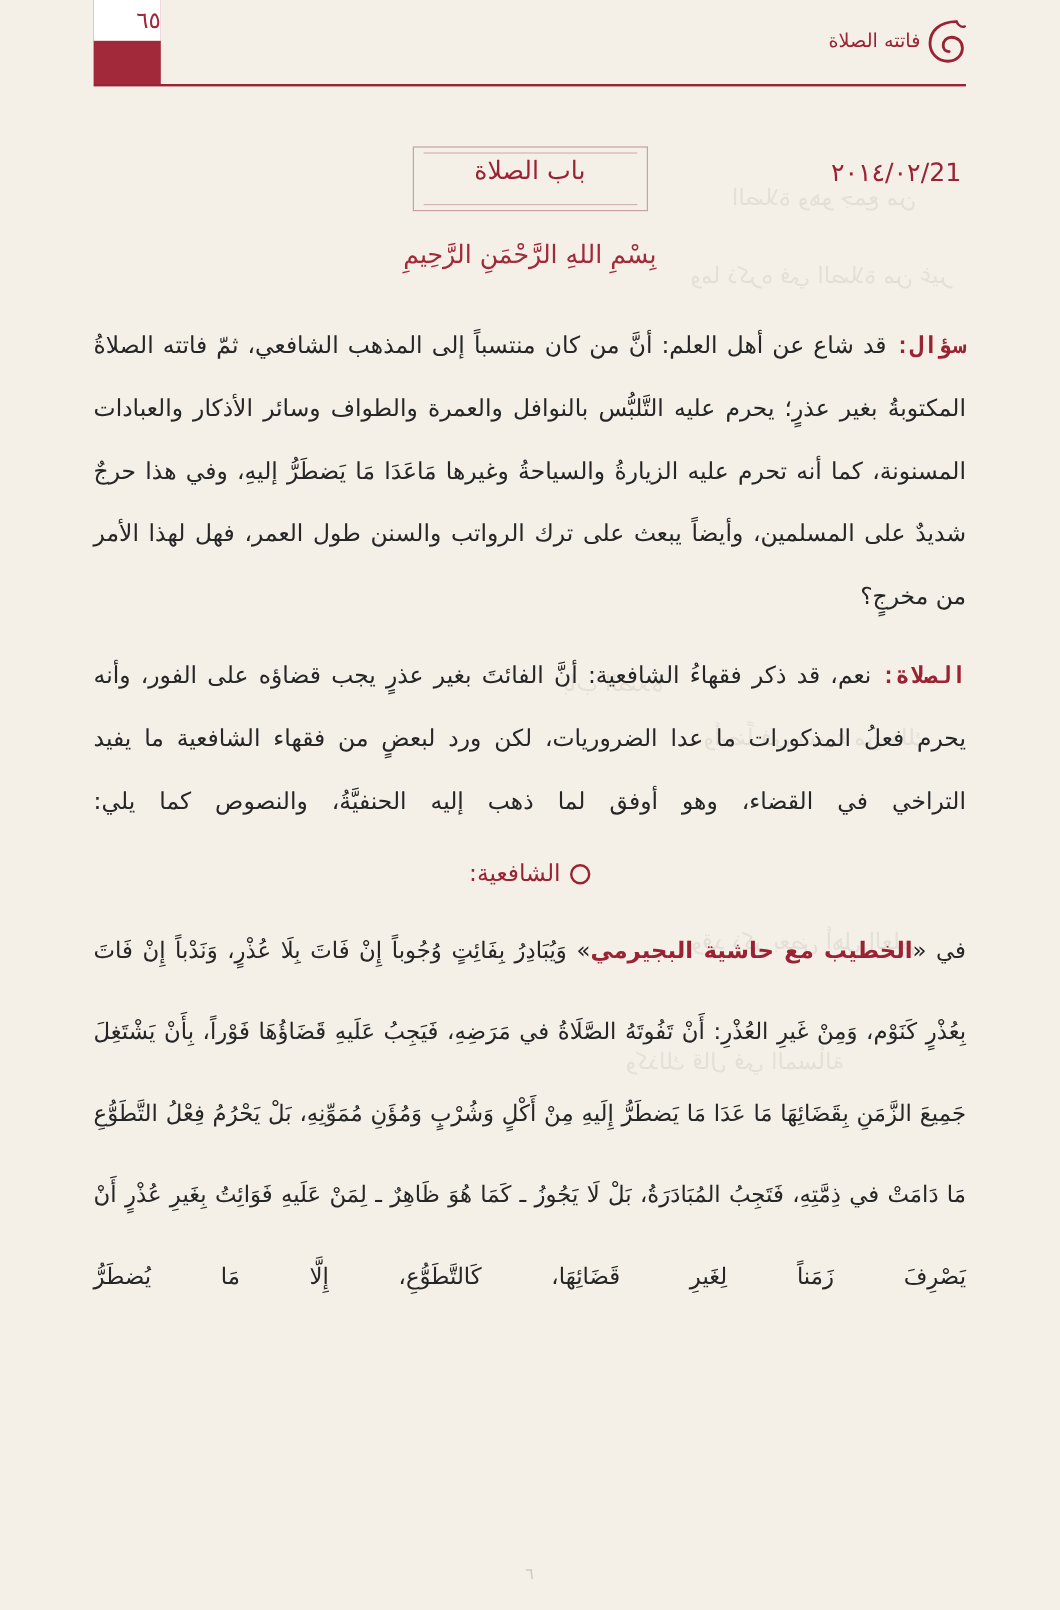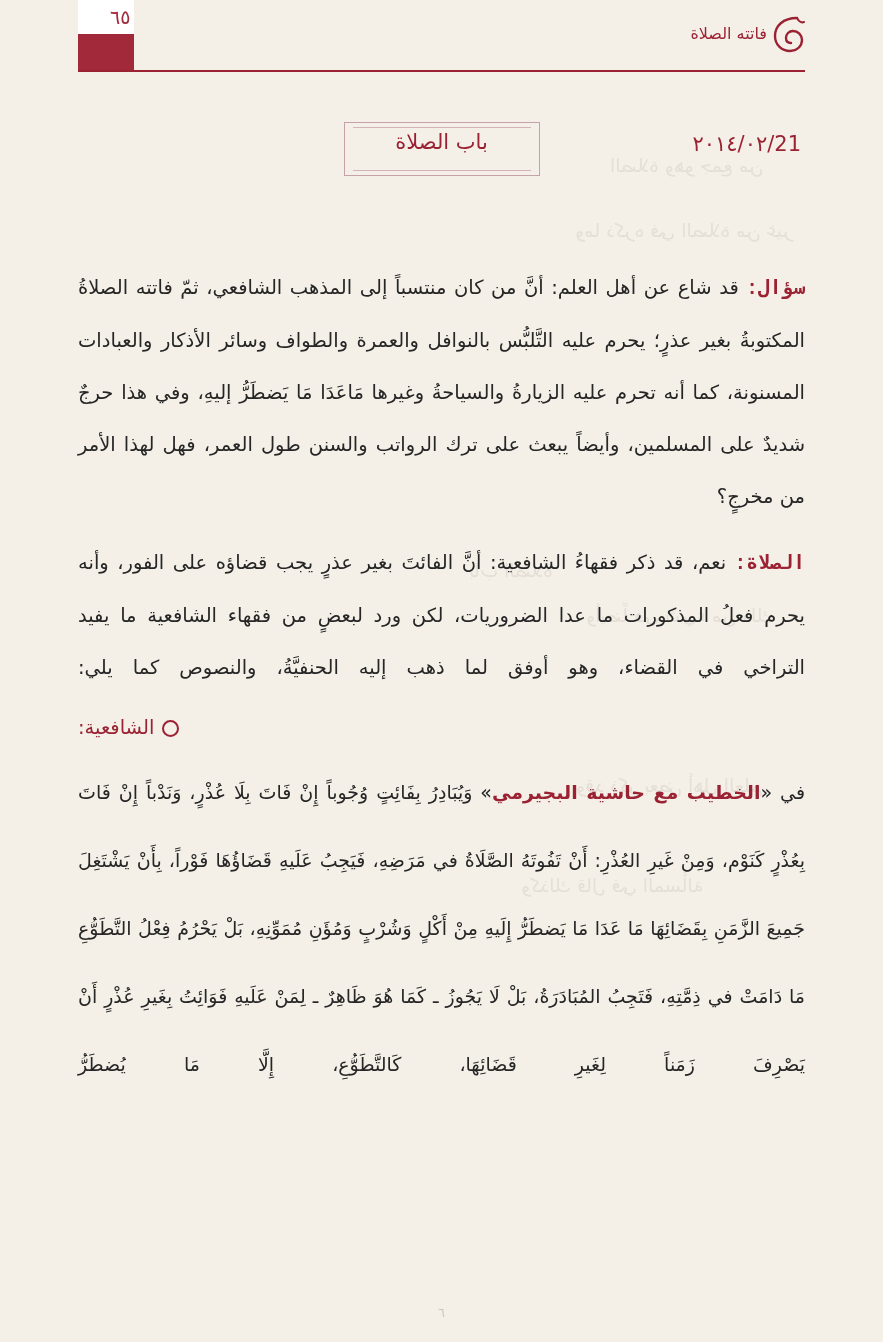--- a/index.html
+++ b/index.html
@@ -52,23 +52,22 @@
   .page-number-block .pn-top {
     position: absolute;
     top: 0;
     left: 0;
     right: 0;
     height: 34px;
     background: #ffffff;
     color: #a2293a;
     font-size: 19px;
     line-height: 34px;
-    text-align: left;
-    font-family: "DejaVu Sans", sans-serif;
-    padding-left: 32px;
+    text-align: right;
+    font-family: "DejaVu Sans", sans-serif;
   }
   .header-title {
     position: absolute;
     top: 24px;
     right: 116px;
     font-size: 16px;
     color: #9b2233;
     font-family: "DejaVu Sans", sans-serif;
     letter-spacing: 0.5px;
   }
@@ -162,21 +161,21 @@
   .lbl {
     color: #9b2233;
     font-weight: bold;
     font-family: Liberation Mono, monospace;
   }
   .bullet-line {
     margin: 4px 0 10px 0;
     font-size: 19.5px;
     line-height: 40px;
     color: #9b2233;
-    text-align: left;
+    text-align: center;
   }
   .bullet-circle {
     display: inline-block;
     width: 13px;
     height: 13px;
     border: 2px solid #9b2233;
     border-radius: 50%;
     margin-left: 8px;
     vertical-align: middle;
   }
@@ -238,20 +237,21 @@
     </div>
     <div class="header-rule"></div>
   </div>
 
   <div class="title-row">
     <div class="chapter-title-frame"></div>
     <div class="chapter-title">باب الصلاة</div>
     <div class="date-stamp">٢٠١٤/٠٢/21</div>
   </div>
 
+  <div class="basmala">بِسْمِ اللهِ الرَّحْمَنِ الرَّحِيمِ</div>
 
   <div class="body-text">
 
     <p class="para last-right">
       <span class="lbl">سؤال:</span><span> قد شاع عن أهل العلم: أنَّ من كان منتسباً إلى المذهب الشافعي، ثمّ فاتته الصلاةُ المكتوبةُ بغير عذرٍ؛ يحرم عليه التَّلبُّس بالنوافل والعمرة والطواف وسائر الأذكار والعبادات المسنونة، كما أنه تحرم عليه الزيارةُ والسياحةُ وغيرها مَاعَدَا مَا يَضطَرُّ إليهِ، وفي هذا حرجٌ شديدٌ على المسلمين، وأيضاً يبعث على ترك الرواتب والسنن طول العمر، فهل لهذا الأمر من مخرجٍ؟</span>
     </p>
 
     <p class="para">
       <span class="lbl">الصلاة:</span><span> نعم، قد ذكر فقهاءُ الشافعية: أنَّ الفائتَ بغير عذرٍ يجب قضاؤه على الفور، وأنه يحرم فعلُ المذكورات ما عدا الضروريات، لكن ورد لبعضٍ من فقهاء الشافعية ما يفيد التراخي في القضاء، وهو أوفق لما ذهب إليه الحنفيَّةُ، والنصوص كما يلي:</span>
     </p>

